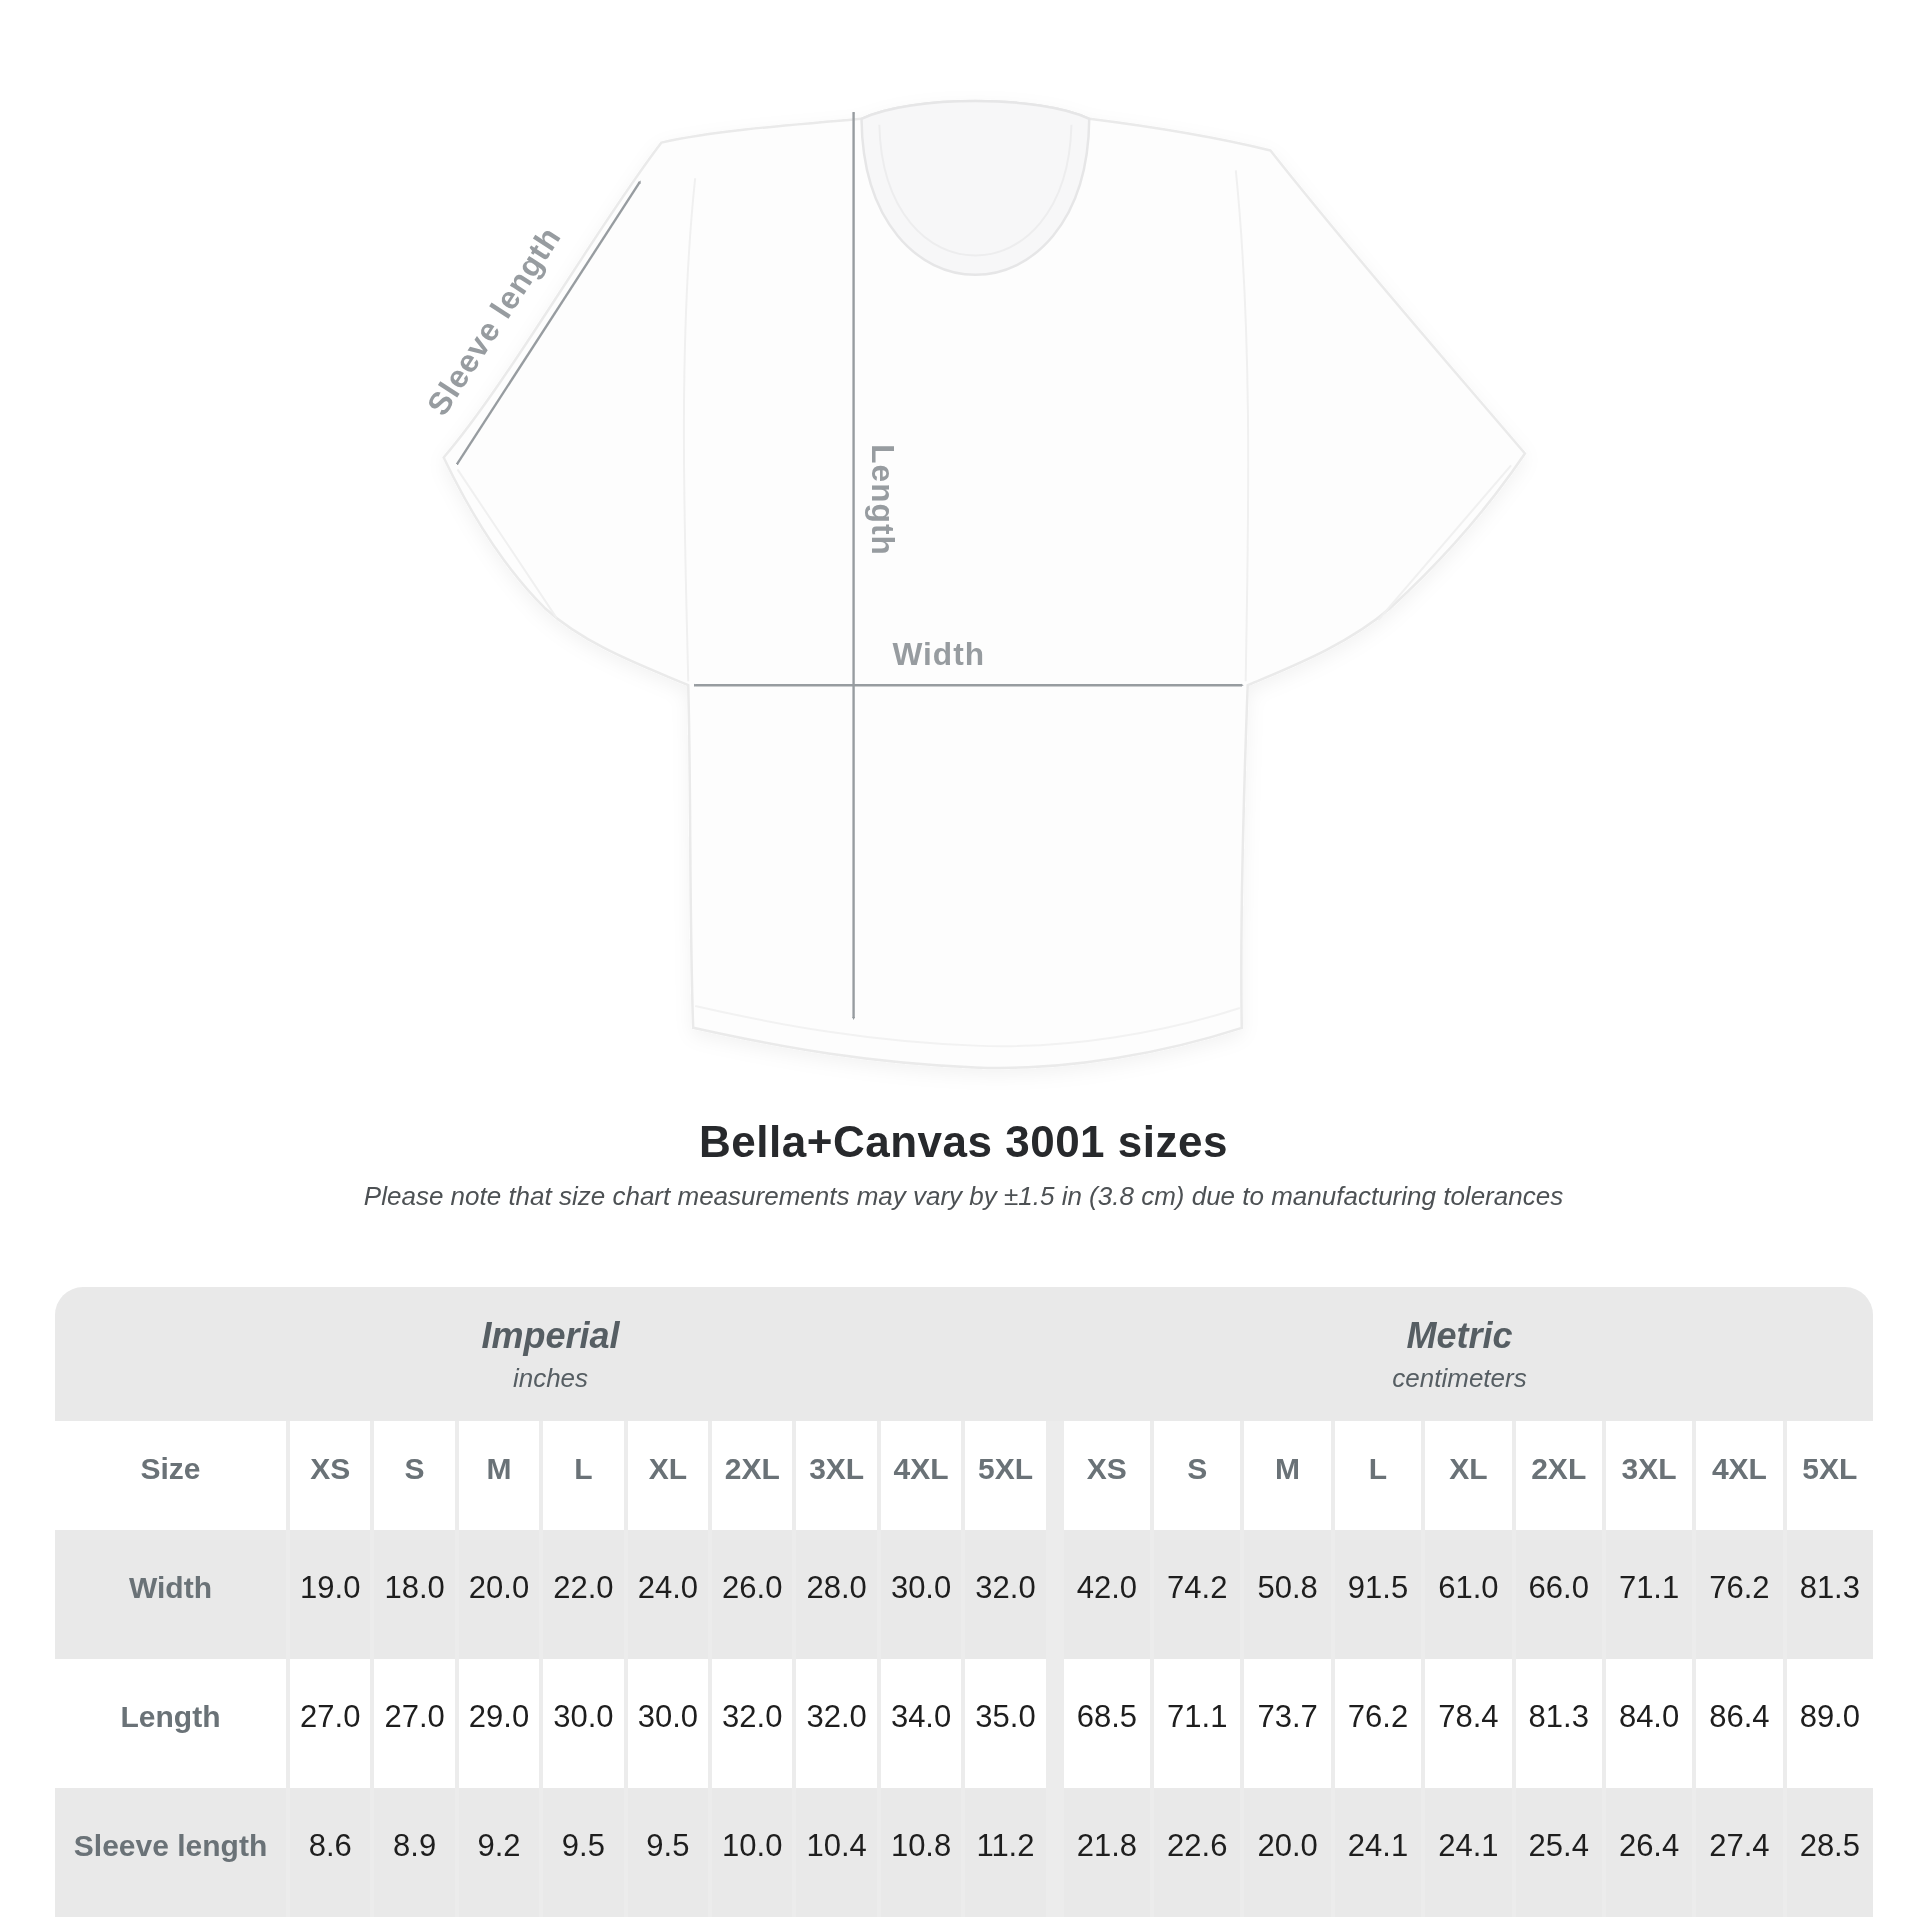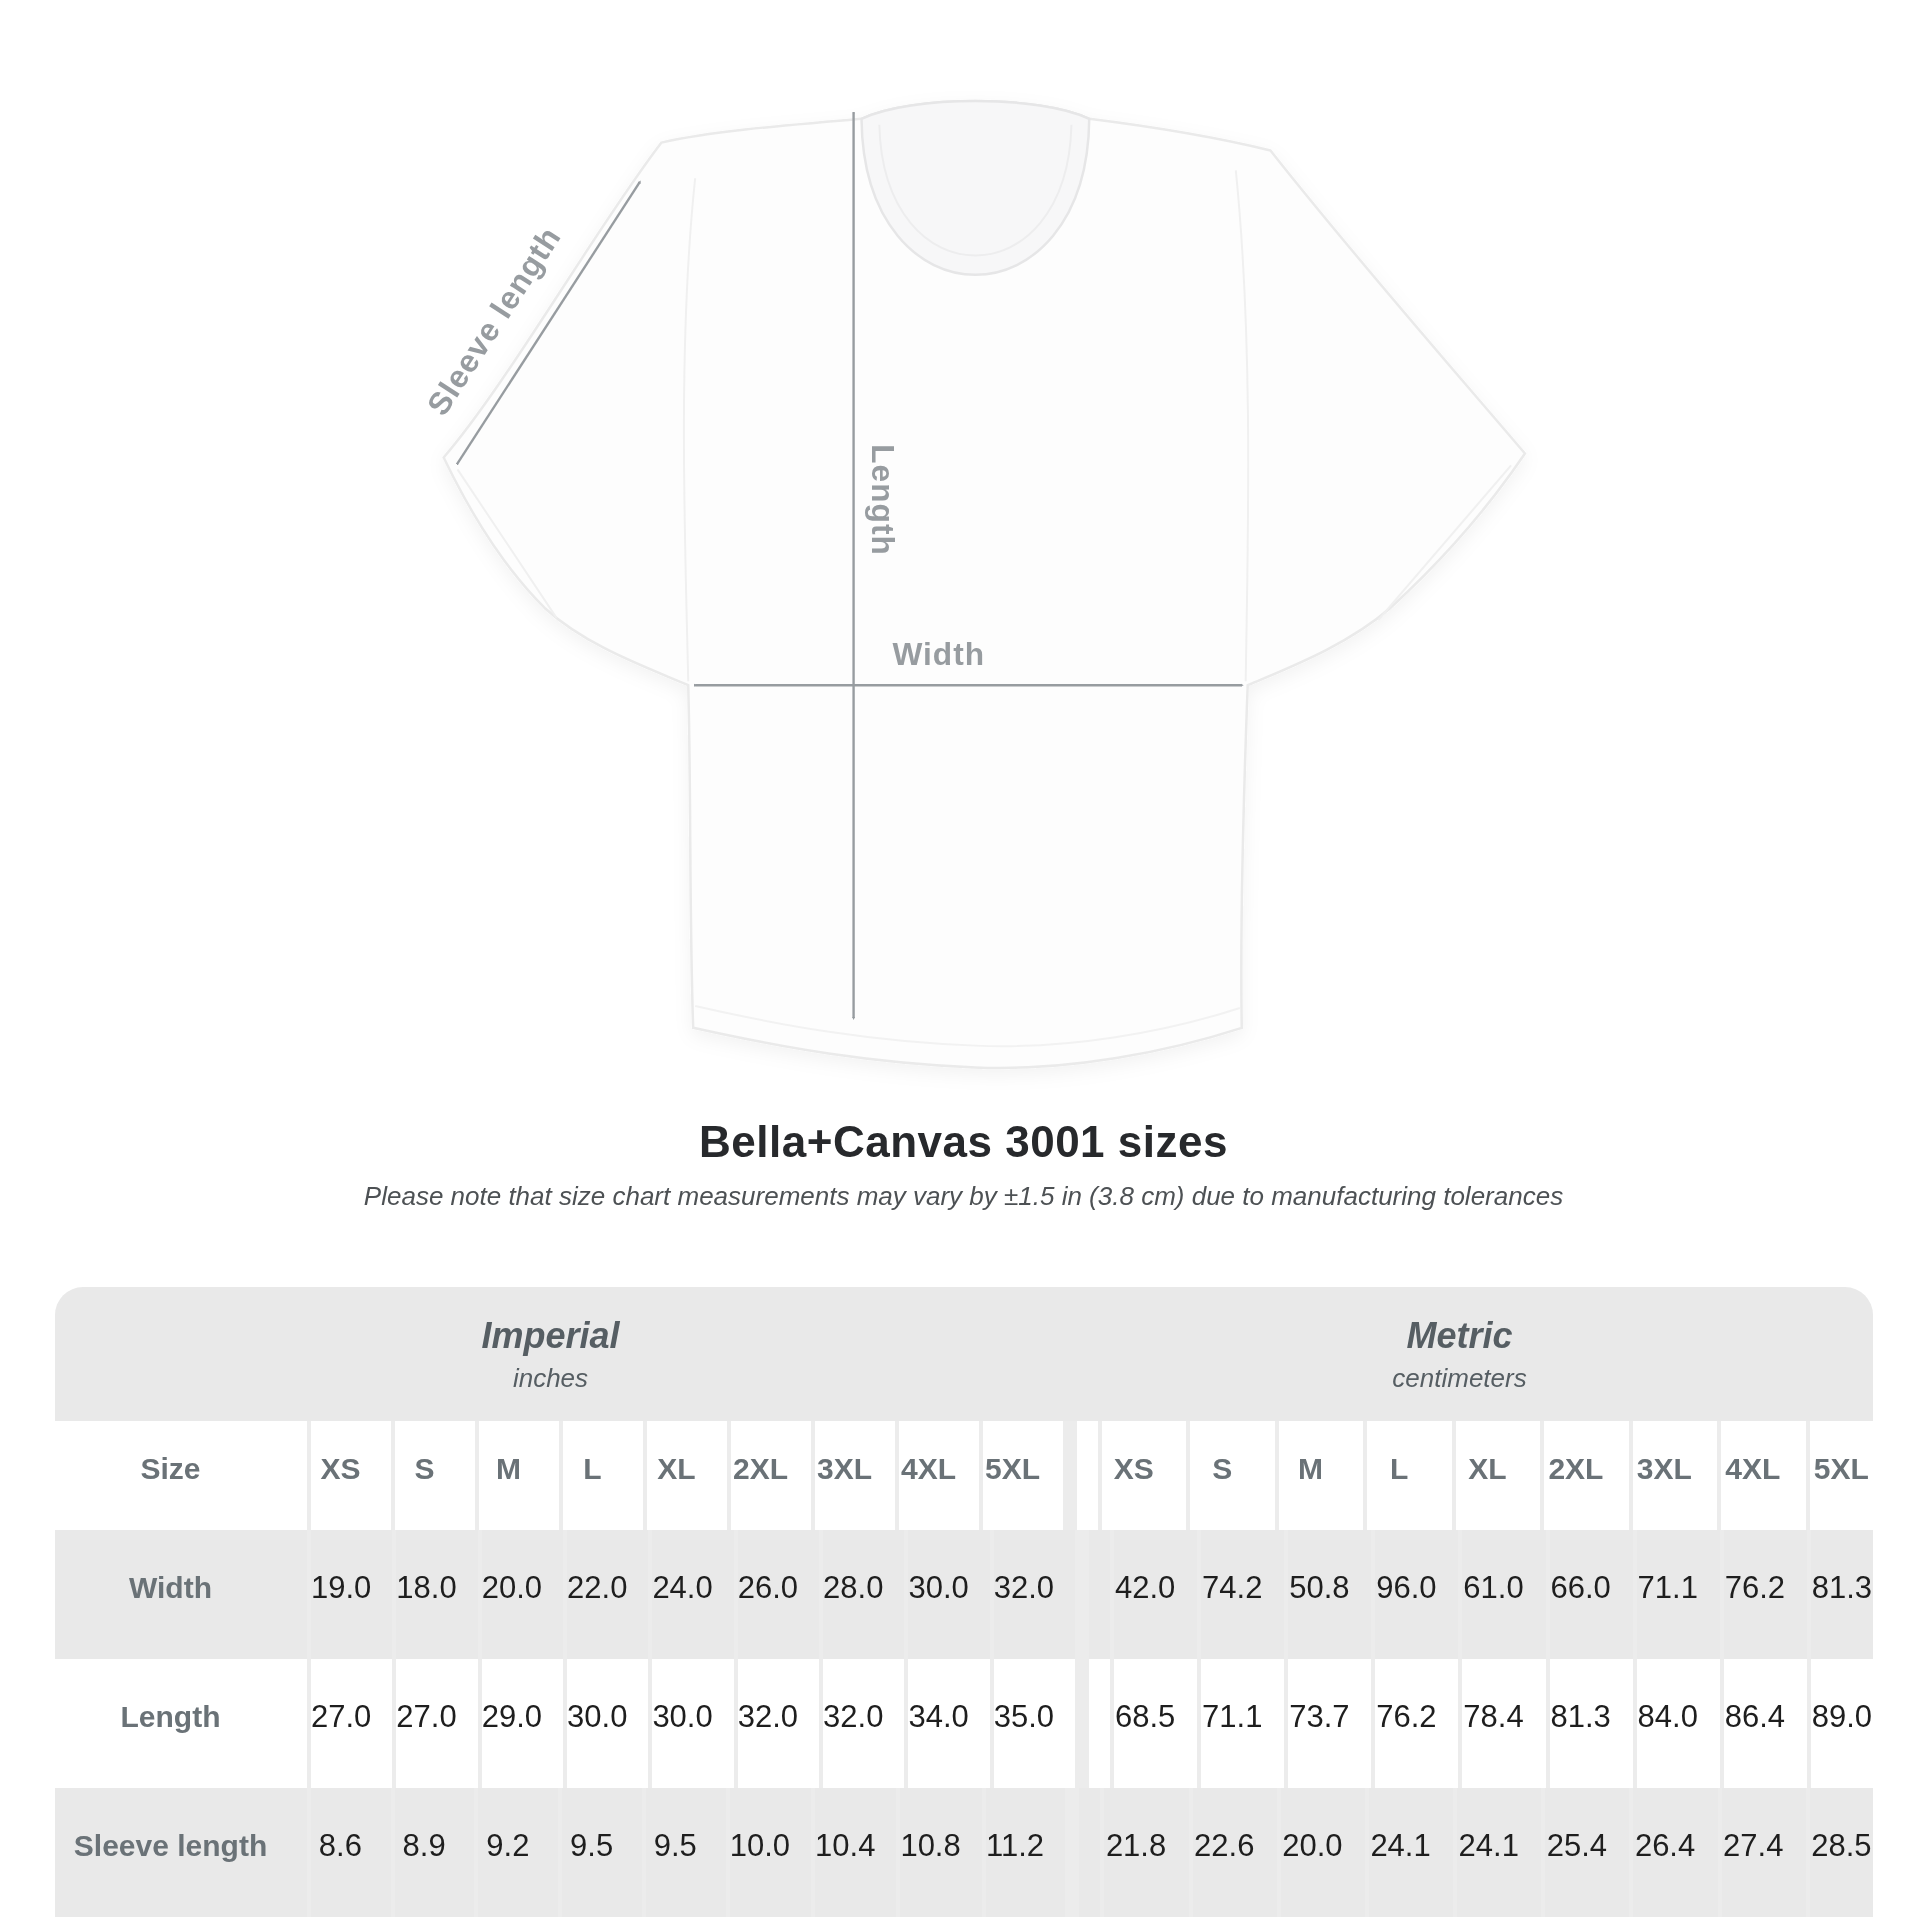--- a/index.html
+++ b/index.html
@@ -18,21 +18,21 @@
   
   .size-table{position:absolute;left:55px;top:1287px;width:1818px;height:690px;
               border-radius:28px;overflow:hidden;background:#ffffff;}
   .units-band{display:flex;height:134px;background:#e9e9e9;}
   .units-band .half{display:flex;flex-direction:column;align-items:center;justify-content:center;gap:6px;}
   .units-band .half.imperial{width:991px;}
   .units-band .half.metric{flex:1;}
   .section-name{font-size:36px;font-weight:bold;font-style:italic;color:#565e63;}
   .section-unit{font-size:26px;font-style:italic;color:#565e63;}
 
-  .trow{display:grid;grid-template-columns:231px repeat(9,85fr) 14px repeat(9,91fr);gap:21px;}
+  .trow{display:grid;grid-template-columns:231px repeat(9,85fr) 14px repeat(9,91fr);}
   .trow.size-row{height:109px;background:#ffffff;}
   .trow.data-row{height:129px;}
   .trow.shaded{background:#e9e9e9;}
   .cell{display:flex;align-items:center;justify-content:center;padding-bottom:14px;
         border-left:4px solid #ececec;}
   .cell:first-child{border-left:none;}
   .cell.divider{background:#ececec;padding:0;}
   .cell.row-label{font-weight:bold;color:#6a7277;font-size:30px;}
   .cell.col-header{font-weight:bold;color:#6a7277;font-size:30px;}
   .cell.value{color:#1e1e1e;font-size:31px;}
@@ -144,21 +144,21 @@
       <div class="cell value">22.0</div>
       <div class="cell value">24.0</div>
       <div class="cell value">26.0</div>
       <div class="cell value">28.0</div>
       <div class="cell value">30.0</div>
       <div class="cell value">32.0</div>
       <div class="cell divider"></div>
       <div class="cell value">42.0</div>
       <div class="cell value">74.2</div>
       <div class="cell value">50.8</div>
-      <div class="cell value">96.0</div>
+      <div class="cell value">91.5</div>
       <div class="cell value">61.0</div>
       <div class="cell value">66.0</div>
       <div class="cell value">71.1</div>
       <div class="cell value">76.2</div>
       <div class="cell value">81.3</div>
     </div>
   <div class="trow data-row" data-row="1">
       <div class="cell row-label">Length</div>
       <div class="cell value">27.0</div>
       <div class="cell value">27.0</div>

